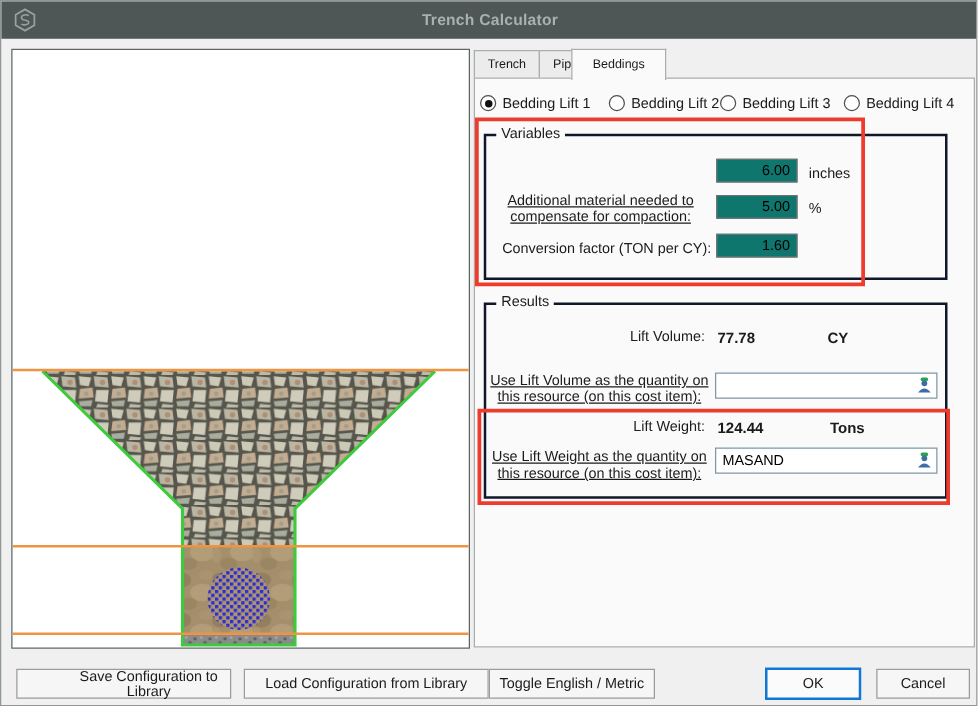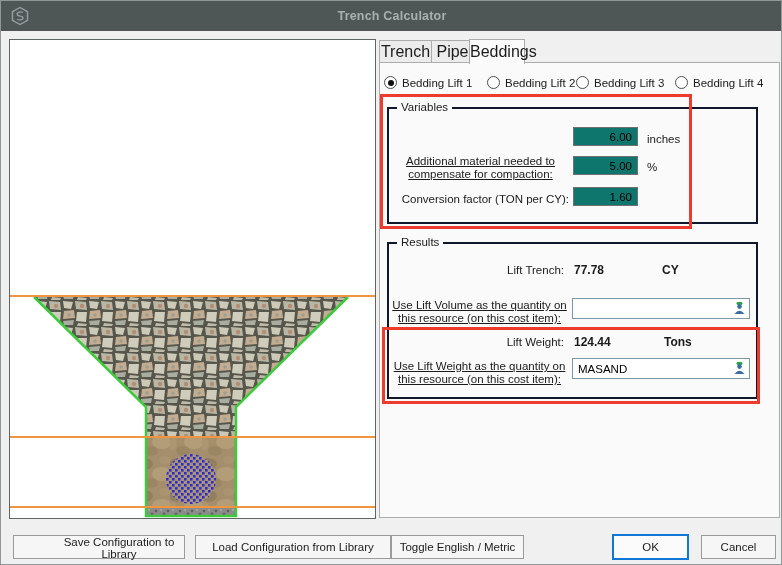--- a/index.html
+++ b/index.html
@@ -20,21 +20,21 @@
     font-size:12.5px; font-weight:bold; letter-spacing:.2px;
   }
   .left-panel {
     position:absolute; left:8px; top:38px; width:367px; height:480px;
     background:#ffffff; border:1px solid #5d6565;
   }
   
   .tab {
     position:absolute; top:39px; height:23px; background:#ececec;
     border:1px solid #acacac; border-bottom:none;
-    text-align:center; line-height:21px; font-size:16px; cursor:default; z-index:1;
+    text-align:center; line-height:21px; font-size:10px; cursor:default; z-index:1;
   }
   .tab.active {
     top:38px; height:25px; background:#fafafa; z-index:3; line-height:23px;
   }
   .page {
     position:absolute; left:378px; top:61px; width:401px; height:456px;
     background:#fafafa; border:1px solid #acacac; z-index:2;
   }
   
   .radio-item { position:absolute; top:13px; display:flex; gap:5px; align-items:center; }
@@ -143,21 +143,21 @@
       <line x1="0" y1="467" x2="365" y2="467" stroke="#ef9440" stroke-width="2"></line>
     </svg>
   </div>
 
   <div class="tab" style="left:378px; width:53px;">
     <span>Trench</span>
   </div>
   <div class="tab" style="left:430px; width:43px;">
     <span>Pipe</span>
   </div>
-  <div class="tab active" style="left:468px; width:56px;">
+  <div class="tab active" style="left:456px; width:76px;">
     <span>Beddings</span>
   </div>
 
   <div class="page">
 
     <div class="radio-item" style="left:4px;">
       <span class="radio checked"></span>
       <span class="radio-label">Bedding Lift 1</span>
     </div>
     <div class="radio-item" style="left:107px;">
@@ -188,21 +188,21 @@
       <input class="num-input" style="left: 184px; top: 47px;" type="text" value="5.00">
       <span class="unit" style="left:258px; top:52px;">%</span>
 
       <div class="f-label right" style="left:0px; top:84px; width:180px;">Conversion factor (TON per CY):</div>
       <input class="num-input" style="left: 184px; top: 78px;" type="text" value="1.60">
     </div>
 
     <div class="groupbox" style="left:7px; top:179px; width:371px; height:157px;">
       <span class="group-label">Results</span>
 
-      <div class="f-label right" style="left:0px; top:20px; width:175px;">Lift Trench:</div>
+      <div class="f-label right" style="left:0px; top:20px; width:175px;">Lift Volume:</div>
       <span class="bold-val" style="left:185px; top:19px;">77.78</span>
       <span class="bold-val" style="left:273px; top:19px;">CY</span>
 
       <div class="f-label center" style="left:0px; top:55px; width:181px;">
         <div>Use Lift Volume as the quantity on</div>
         <div>this resource (on this cost item):</div>
       </div>
       <div class="res-wrap" style="left:183px; top:54px;">
         <input class="res-input" type="text" value="" style="">
         <span class="res-icon">

